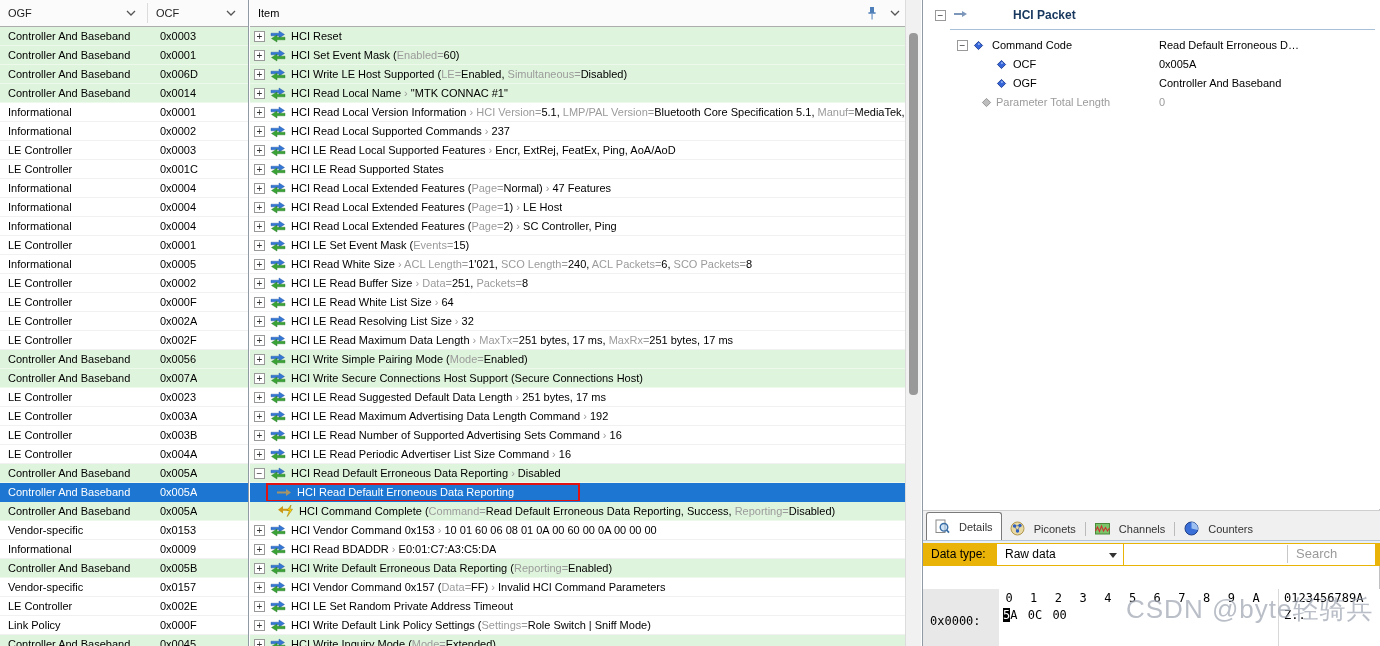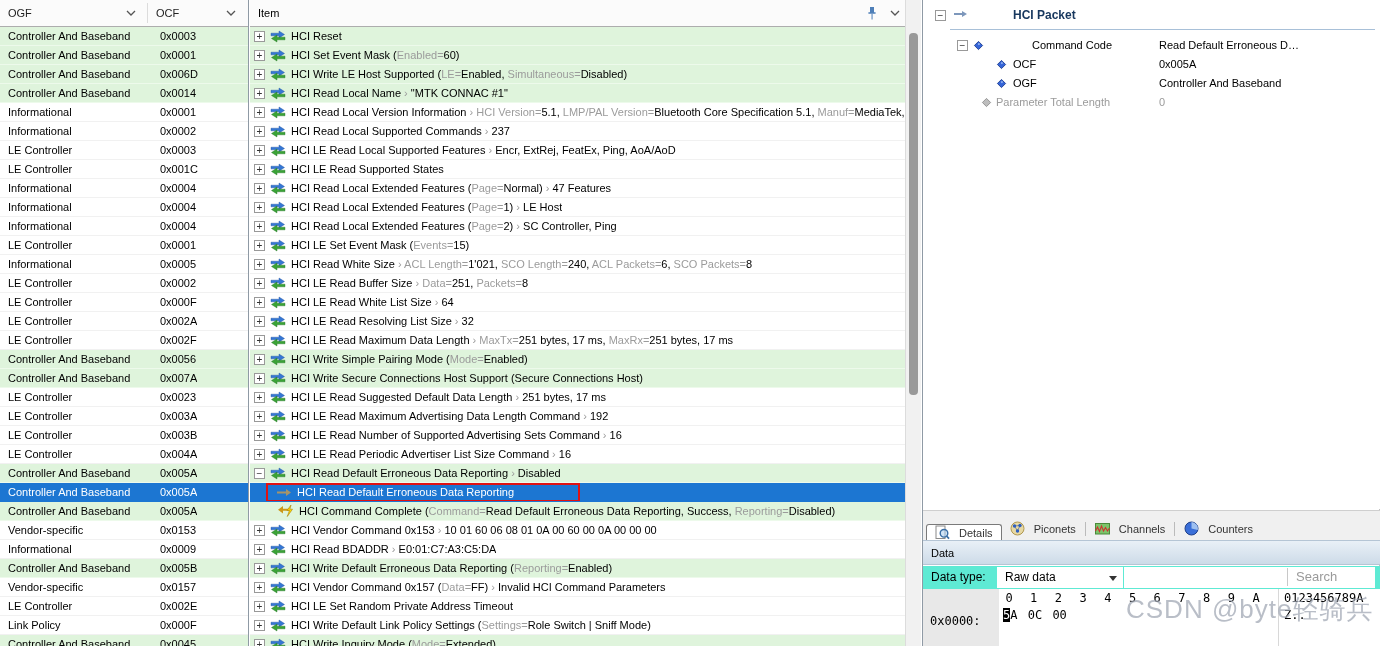--- a/index.html
+++ b/index.html
@@ -50,38 +50,38 @@
   #right-pane { left:922px; width:458px; background:#fff; border-left:1px solid #8f9aa5; border-right:1px solid #c0c0c0; }
   #tree { position:absolute; left:0; top:0; width:458px; height:509px; background:#fff; }
   .tree-row { position:absolute; left:0; right:0; height:19px; }
   .tree-row .expander { position:absolute; top:4px; margin:0; }
   .tree-row .icon { position:absolute; top:4px; }
   .tree-label { position:absolute; top:0; line-height:19px; }
   .tree-value { position:absolute; left:236px; top:0; line-height:19px; }
   .tree-title { font-weight:bold; font-size:12px; color:#17375e;padding-left:41px; }
   .tree-gray { color:#9b9b9b; }
   .lvl0 .expander{left:12px;} .lvl0 .icon{left:31px;} .lvl0 .tree-label{left:49px;}
-  .lvl1 .expander{left:34px;} .lvl1 .icon{left:50px;} .lvl1 .tree-label{left:69px;margin-left:40px;}
+  .lvl1 .expander{left:34px;} .lvl1 .icon{left:50px;} .lvl1 .tree-label{left:69px;}
   .lvl2 .icon{left:73px;} .lvl2 .tree-label{left:90px;}
   .lvlp .icon{left:58px;} .lvlp .tree-label{left:73px;}
   #tree-divider { position:absolute; left:27px; right:6px; top:29px; height:1px; background:#a8c0d8; }
 
   
   #tabbar { position:absolute; left:0; top:510px; width:458px; height:30px;
             background:#f0f0f0; border-top:1px solid #cfcfcf; display:flex; align-items:flex-end; padding-left:3px; }
   .tab { display:flex; align-items:center; gap:4px; height:23px; padding:0 8px; color:#333; }
-  .tab.active { background:#fff; border:1px solid #7a7a7a; border-bottom:none; height:16px;
+  .tab.active { background:#fff; border:1px solid #7a7a7a; border-bottom:none; height:28px;
                 border-radius:3px 3px 0 0; }
   .tabsep { width:1px; height:14px; background:#bbb; margin:0 1px 4px 1px; }
 
   
   #databar { position:absolute; left:0; top:540px; width:458px; height:25px;
              background:linear-gradient(#e9f0f7,#cddbe8); border-top:1px solid #b5c5d5;
              border-bottom:1px solid #b5c5d5; line-height:24px; padding-left:8px; }
-  #dtyperow { position:absolute; left:0; top:566px; width:458px; height:23px; background:#5eead4; }
+  #dtyperow { position:absolute; left:0; top:543px; width:458px; height:23px; background:#eab308; }
   #dtype-label { position:absolute; left:8px; top:0; line-height:22px; font-size:12px; }
   #dtype-combo { position:absolute; left:74px; top:1px; width:126px; height:21px; background:#fff; }
   #dtype-combo .val { position:absolute; left:8px; top:0; line-height:21px; font-size:12px; }
   #dtype-combo .arr { position:absolute; right:6px; top:9px; width:0; height:0;
                       border-left:4px solid transparent; border-right:4px solid transparent; border-top:5px solid #333; }
   #dtype-white { position:absolute; left:201px; top:1px; width:251px; height:21px; background:#fff; }
   #dtype-sep { position:absolute; left:364px; top:2px; width:1px; height:18px; background:#c8c8c8; }
   #search-input { position:absolute; left:371px; top:1px; width:80px; height:19px; border:none; outline:none;
                   background:transparent; font-family:"Liberation Sans",sans-serif; font-size:13px; color:#444; }
   #search-input::placeholder { color:#9a9a9a; }

